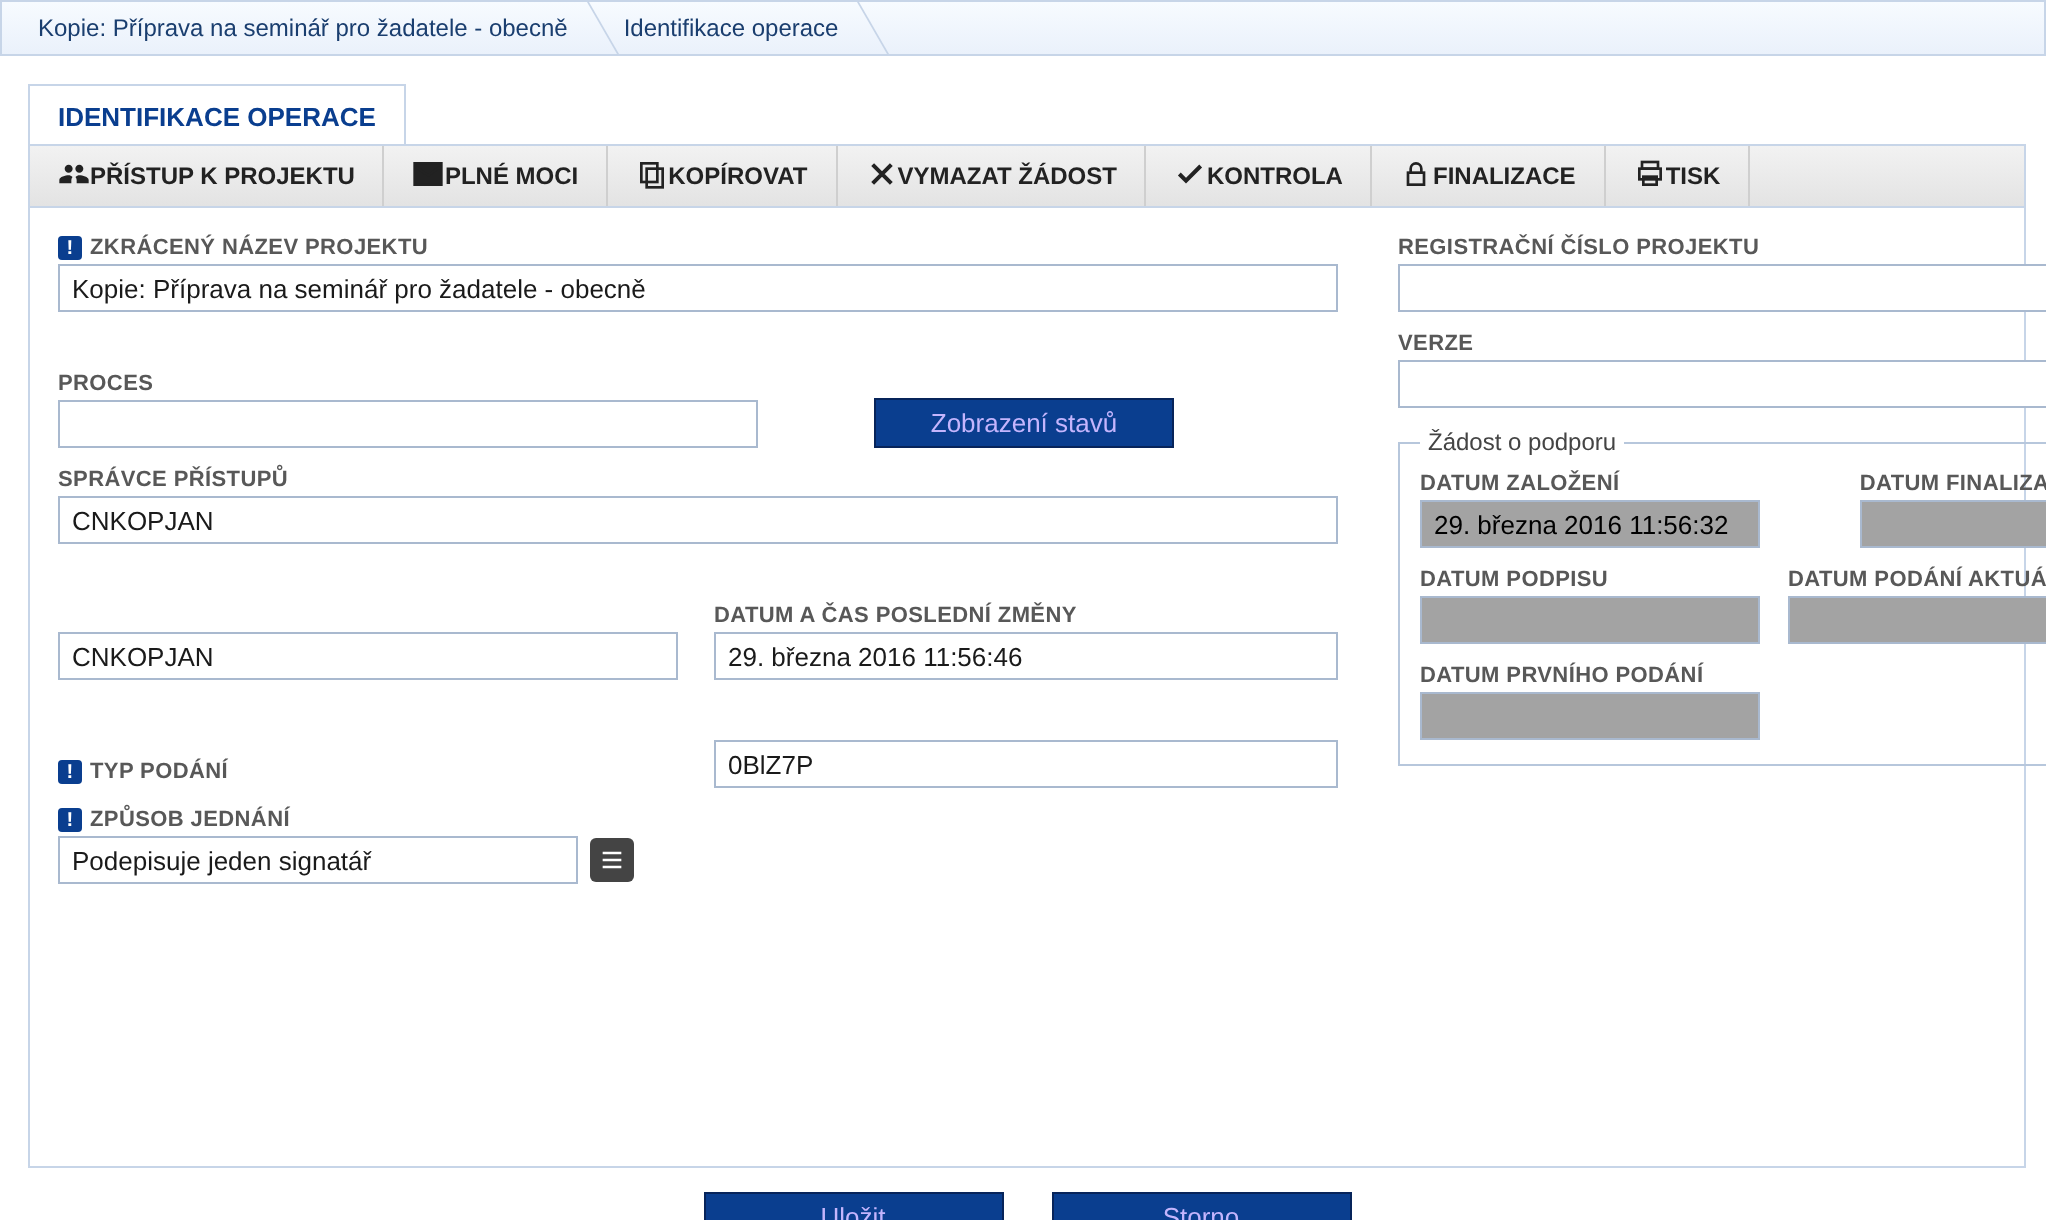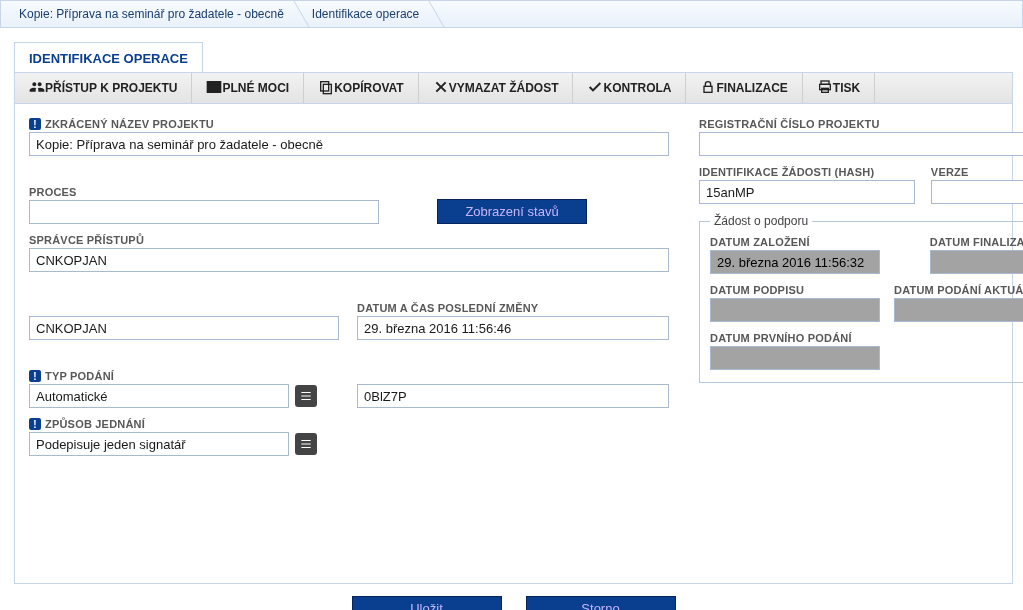--- a/index.html
+++ b/index.html
@@ -249,28 +249,20 @@
           <input class="fld" value="29. března 2016 11:56:46" style="">
         </div>
       </div>
 
       <div class="row hrow">
         <div style="flex:0 0 310px;">
           <div class="lbl">
             <span class="req">!</span>
             <span>TYP PODÁNÍ</span>
           </div>
-          <div style="display:flex; align-items:center;">
-            <input class="fld fld-yellow" style="width: 260px;" value="Automatické">
-            <span class="picker">
-              <svg viewBox="0 0 24 24">
-                  <path d="M4 6h16M4 12h16M4 18h16" stroke-width="2"></path>
-                </svg>
-            </span>
-          </div>
         </div>
         <div>
           <input class="fld" value="0BlZ7P" style="">
         </div>
       </div>
 
       <div class="row">
         <div class="lbl">
           <span class="req">!</span>
           <span>ZPŮSOB JEDNÁNÍ</span>
@@ -289,24 +281,20 @@
 
     <div class="col-right">
 
       <div class="row">
         <div class="lbl">REGISTRAČNÍ ČÍSLO PROJEKTU</div>
         <input class="fld" value="" style="">
       </div>
 
       <div class="row right-row2">
         <div>
-          <div class="lbl">IDENTIFIKACE ŽÁDOSTI (HASH)</div>
-          <input class="fld" value="15anMP" style="">
-        </div>
-        <div>
           <div class="lbl">VERZE</div>
           <input class="fld" value="" style="">
         </div>
       </div>
 
       <fieldset class="grp">
         <legend>Žádost o podporu</legend>
 
         <div class="gcol">
           <div>

